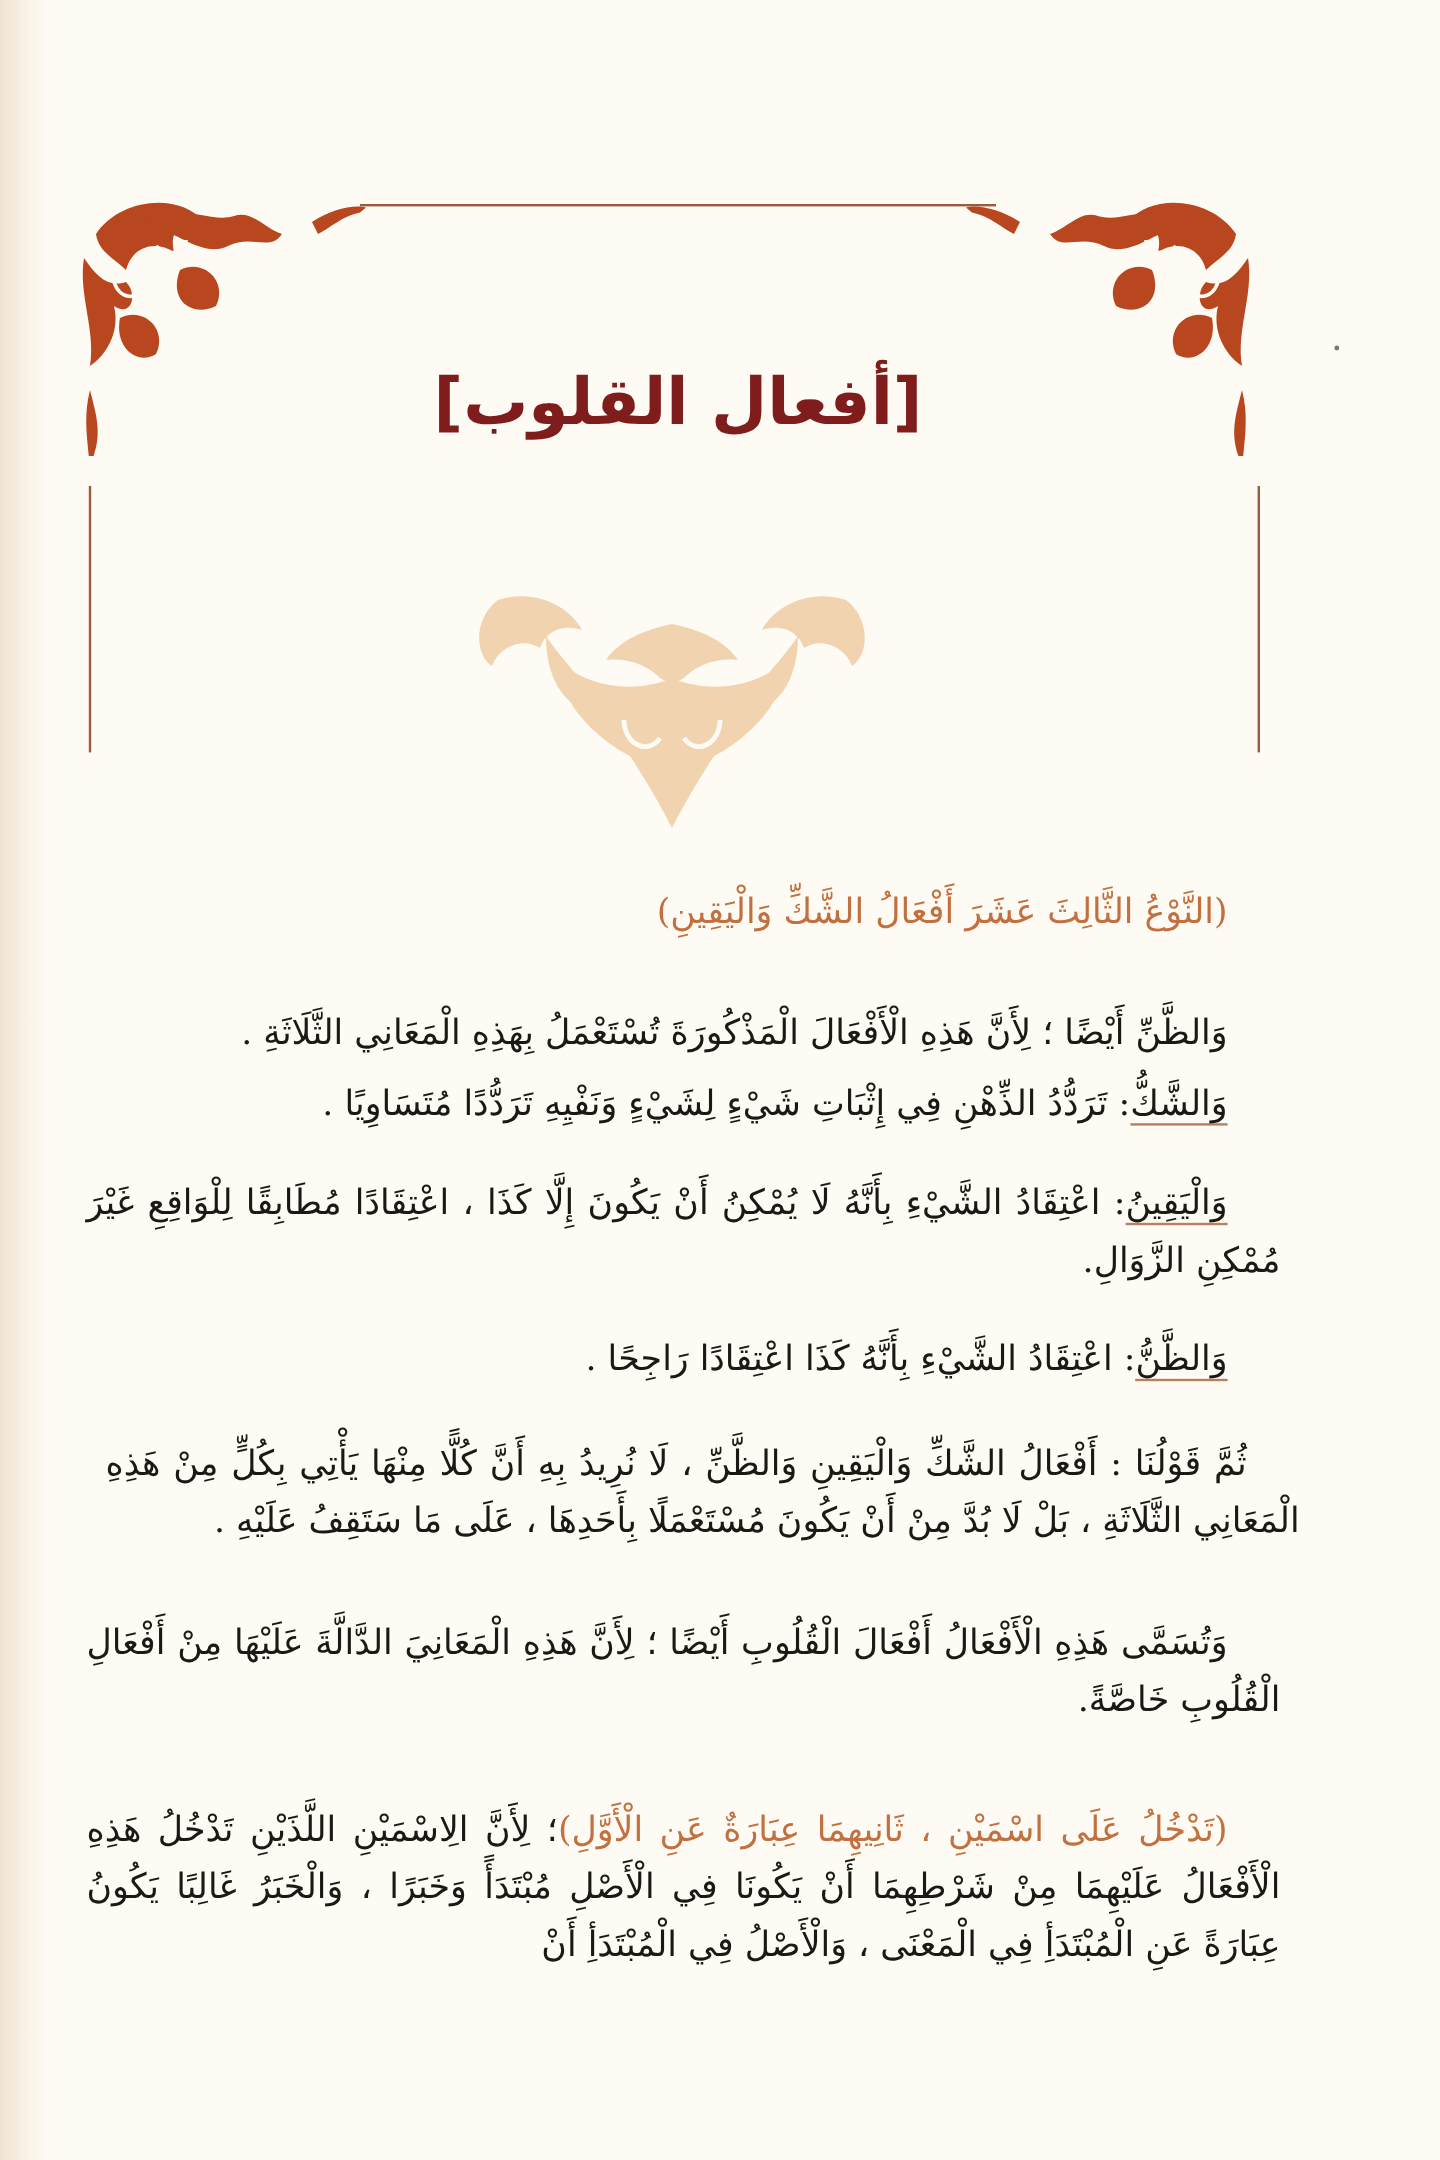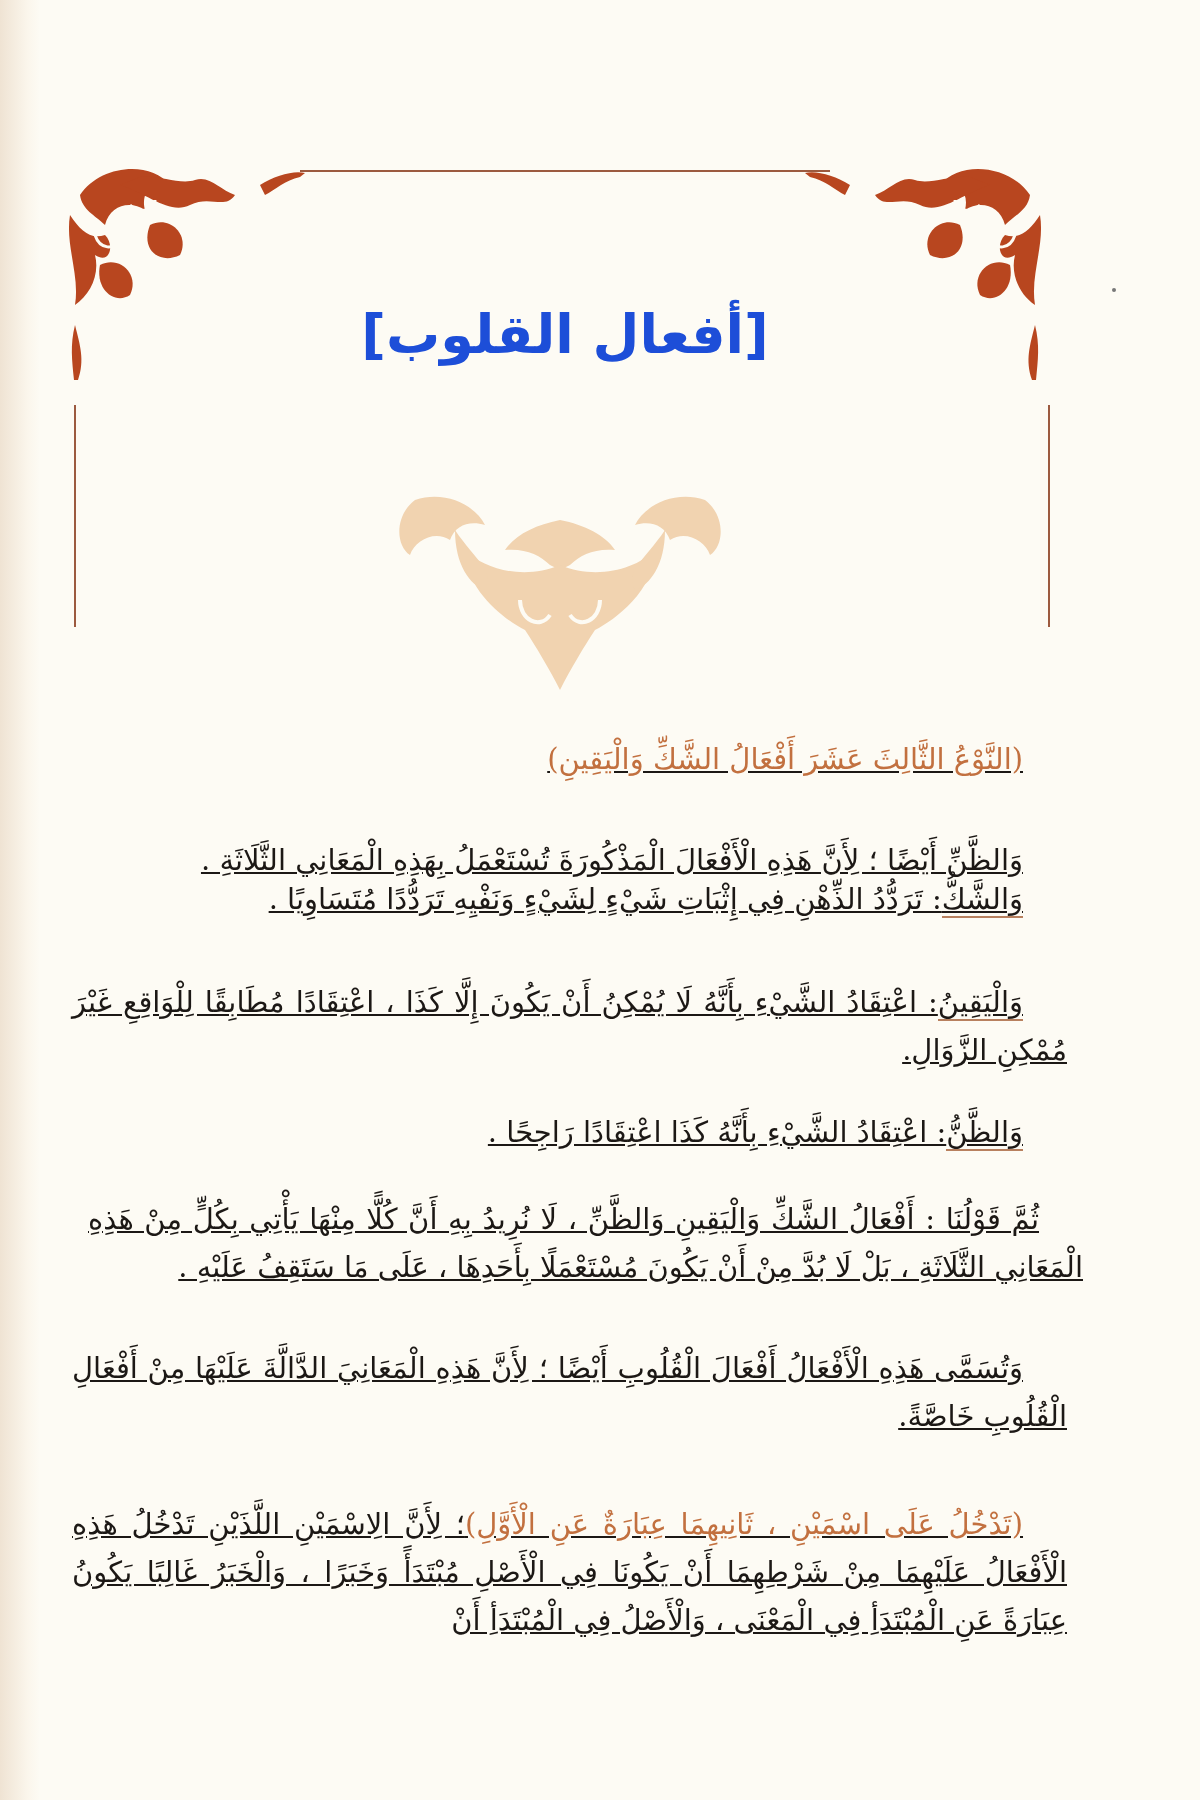--- a/index.html
+++ b/index.html
@@ -22,29 +22,28 @@
     }
     .frame-left { left: 74px; }
     .frame-right { left: 1048px; }
     .corner { position: absolute; top: 155px; width: 250px; height: 250px; }
     .corner-left { left: 60px; }
     .corner-right { left: 800px; transform: scaleX(-1); }
     .title {
       position: absolute; left: 330px; top: 295px; width: 470px;
       text-align: center; direction: rtl;
       font-family: "DejaVu Sans", sans-serif; font-weight: bold;
-      font-size: 54px; color: #1d4ed8; line-height: 80px;
+      font-size: 54px; color: #7f1d1d; line-height: 80px;
     }
     .center-ornament { position: absolute; left: 355px; top: 470px; width: 410px; height: 230px; }
     .text {
       position: absolute; left: 72px; width: 995px;
       direction: rtl; text-align: justify; text-align-last: right;
       font-family: "DejaVu Serif", serif; font-size: 29px; line-height: 48px;
       color: #1c1815;
-      text-decoration: underline;
     }
     .text.indent { text-indent: 44px; }
     .matn { color: #c2703f; }
     .underline { border-bottom: 2px solid #b8805e; }
     .stray-dot { position:absolute; left: 1112px; top: 288px; width:4px; height:4px; border-radius:2px; background:#777; }
   </style>
 </head>
 <body>
 
 <div class="page-shade"></div>
@@ -104,21 +103,21 @@
 </svg>
 
 <div class="text indent" style="top:735px;">
   <span class="matn">(النَّوْعُ الثَّالِثَ عَشَرَ أَفْعَالُ الشَّكِّ وَالْيَقِينِ)</span>
 </div>
 
 <div class="text indent" style="top:836px;">
   <span>وَالظَّنِّ أَيْضًا ؛ لِأَنَّ هَذِهِ الْأَفْعَالَ الْمَذْكُورَةَ تُسْتَعْمَلُ بِهَذِهِ الْمَعَانِي الثَّلَاثَةِ .</span>
 </div>
 
-<div class="text indent" style="top:875px;">
+<div class="text indent" style="top:895px;">
   <span class="underline">وَالشَّكُّ</span><span>: تَرَدُّدُ الذِّهْنِ فِي إِثْبَاتِ شَيْءٍ لِشَيْءٍ وَنَفْيِهِ تَرَدُّدًا مُتَسَاوِيًا .</span>
 </div>
 
 <div class="text indent" style="top:978px;">
   <span class="underline">وَالْيَقِينُ</span><span>: اعْتِقَادُ الشَّيْءِ بِأَنَّهُ لَا يُمْكِنُ أَنْ يَكُونَ إِلَّا كَذَا ، اعْتِقَادًا مُطَابِقًا لِلْوَاقِعِ غَيْرَ مُمْكِنِ الزَّوَالِ.</span>
 </div>
 
 <div class="text indent" style="top:1108px;">
   <span class="underline">وَالظَّنُّ</span><span>: اعْتِقَادُ الشَّيْءِ بِأَنَّهُ كَذَا اعْتِقَادًا رَاجِحًا .</span>
 </div>

